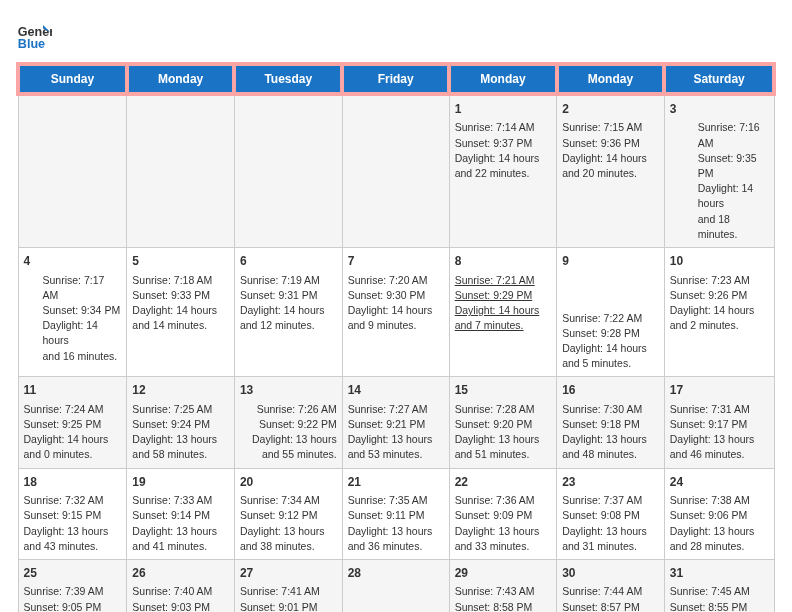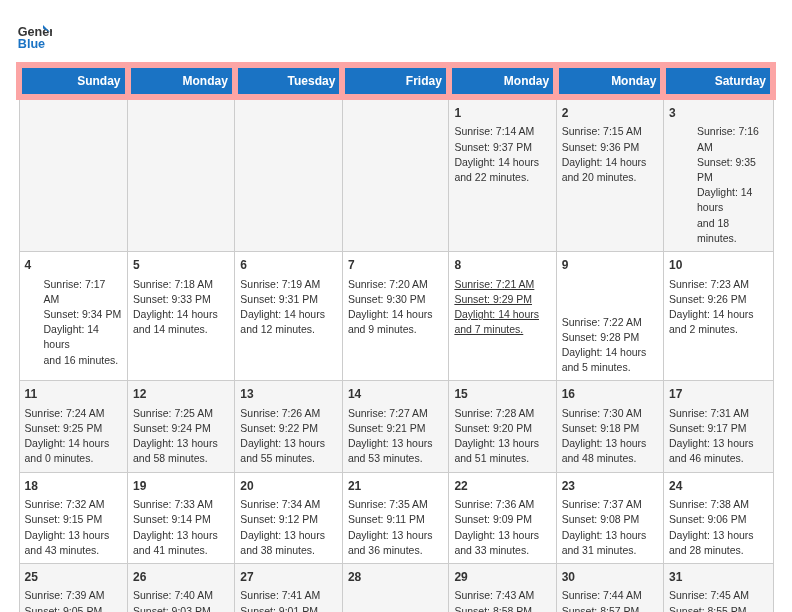--- a/index.html
+++ b/index.html
@@ -40,24 +40,24 @@
     }
     table {
       width: 100%;
       border-collapse: collapse;
       font-size: 11px;
     }
     thead th {
       background: #1a73c4;
       color: #fff;
       padding: 6px 4px;
-      text-align: right;
+      text-align: center;
       font-size: 12px;
       font-weight: bold;
-      border: 6px solid #fca5a5;
+      border: 4px solid #fca5a5;
     }
     tbody td {
       vertical-align: top;
       padding: 5px 5px;
       border: 1px solid #ccc;
       height: 80px;
       width: 113px;
       color: #333;
       font-size: 10.5px;
       line-height: 1.45;
@@ -200,21 +200,21 @@
         </td>
         <td>
           <span class="day-num">12</span>
           <div style="white-space: pre-line;">Sunrise: 7:25 AM
 Sunset: 9:24 PM
 Daylight: 13 hours
 and 58 minutes.</div>
         </td>
         <td>
           <span class="day-num">13</span>
-          <div style="white-space: pre-line;">Sunrise: 7:26 AM
+          <div style="white-space: pre-line; text-align: right;">Sunrise: 7:26 AM
 Sunset: 9:22 PM
 Daylight: 13 hours
 and 55 minutes.</div>
         </td>
         <td>
           <span class="day-num">14</span>
           <div style="white-space: pre-line;">Sunrise: 7:27 AM
 Sunset: 9:21 PM
 Daylight: 13 hours
 and 53 minutes.</div>

